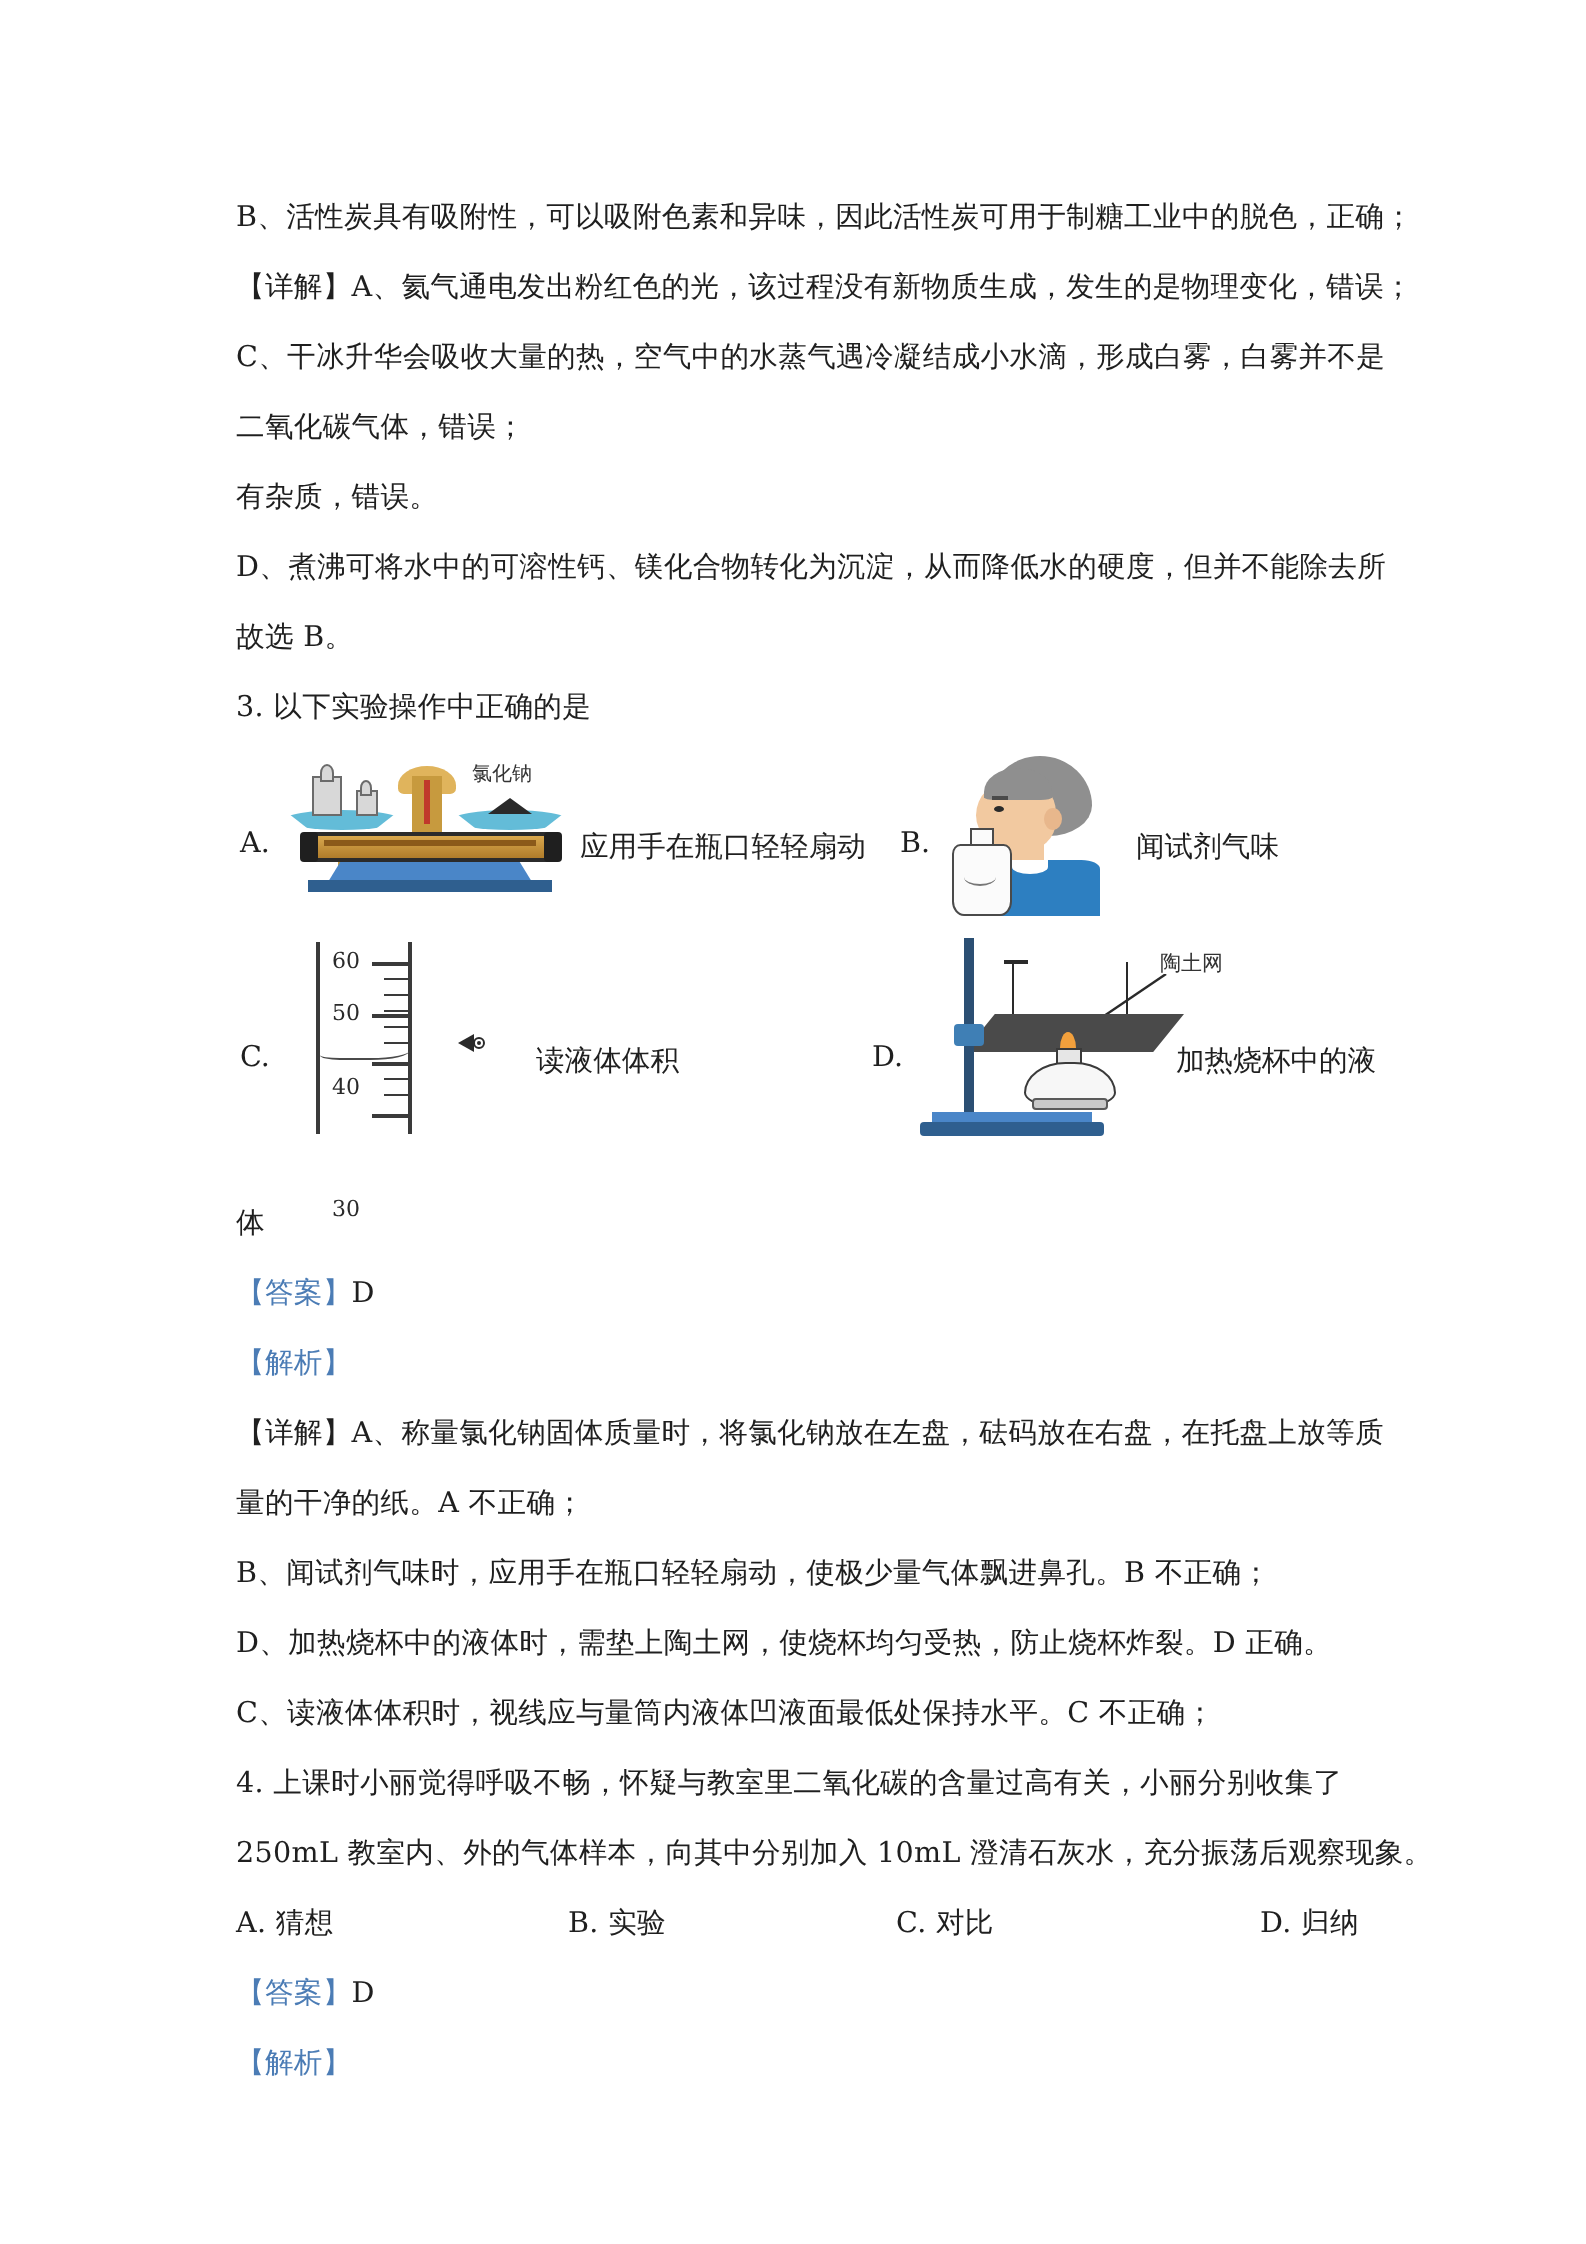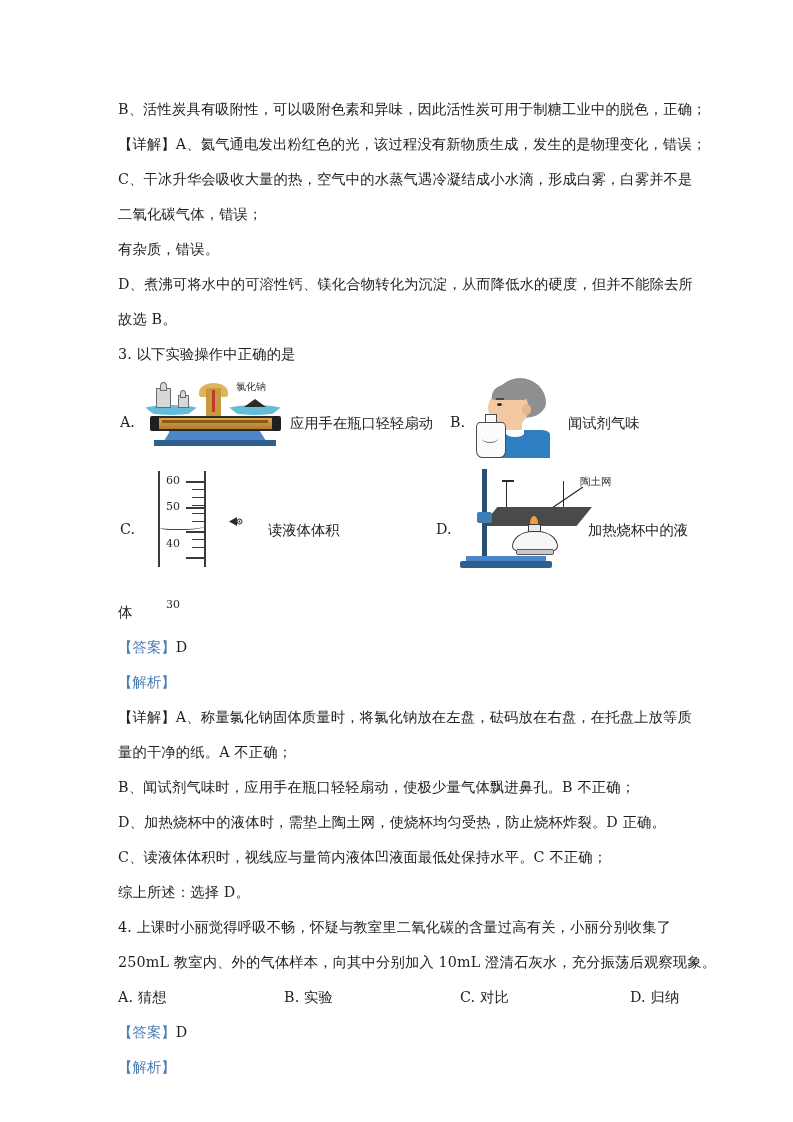--- a/index.html
+++ b/index.html
@@ -485,32 +485,31 @@
     <div class="ln"><span class="blue">【答案】</span><span>D</span></div>
 
     <div class="ln"><span class="blue">【解析】</span></div>
 
     <div>
       <div class="ln">【详解】A、称量氯化钠固体质量时，将氯化钠放在左盘，砝码放在右盘，在托盘上放等质</div>
       <div class="ln">量的干净的纸。A 不正确；</div>
       <div class="ln">B、闻试剂气味时，应用手在瓶口轻轻扇动，使极少量气体飘进鼻孔。B 不正确；</div>
       <div class="ln">D、加热烧杯中的液体时，需垫上陶土网，使烧杯均匀受热，防止烧杯炸裂。D 正确。</div>
       <div class="ln">C、读液体体积时，视线应与量筒内液体凹液面最低处保持水平。C 不正确；</div>
-      <div class="ln">综上所述：选择 D。</div>
     </div>
 
     <div>
       <div class="ln">4. 上课时小丽觉得呼吸不畅，怀疑与教室里二氧化碳的含量过高有关，小丽分别收集了</div>
       <div class="ln">250mL 教室内、外的气体样本，向其中分别加入 10mL 澄清石灰水，充分振荡后观察现象。</div>
     </div>
 
     <div class="ln" style="position:relative;">
       <span style="position:absolute; left:0px;"><span>A.</span>&nbsp;<span>猜想</span></span>
       <span style="position:absolute; left:166px;"><span>B.</span>&nbsp;<span>实验</span></span>
-      <span style="position:absolute; left:342px;"><span>C.</span>&nbsp;<span>对比</span></span>
+      <span style="position:absolute; left:330px;"><span>C.</span>&nbsp;<span>对比</span></span>
       <span style="position:absolute; left:490px;margin-left:22px;"><span>D.</span>&nbsp;<span>归纳</span></span>
     </div>
 
     <div class="ln"><span class="blue">【答案】</span><span>D</span></div>
 
     <div class="ln"><span class="blue">【解析】</span></div>
 
   </div>
 </div>
 

